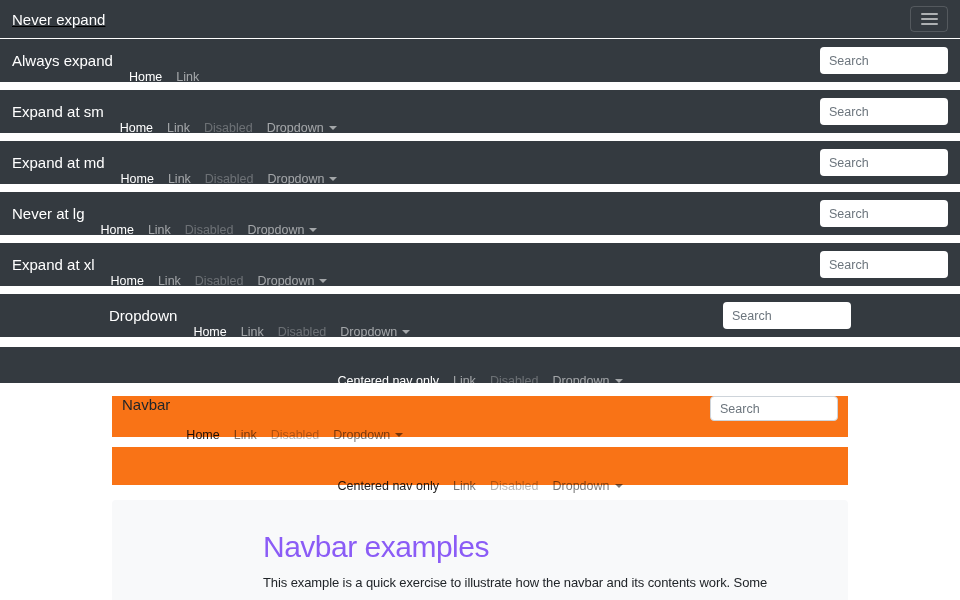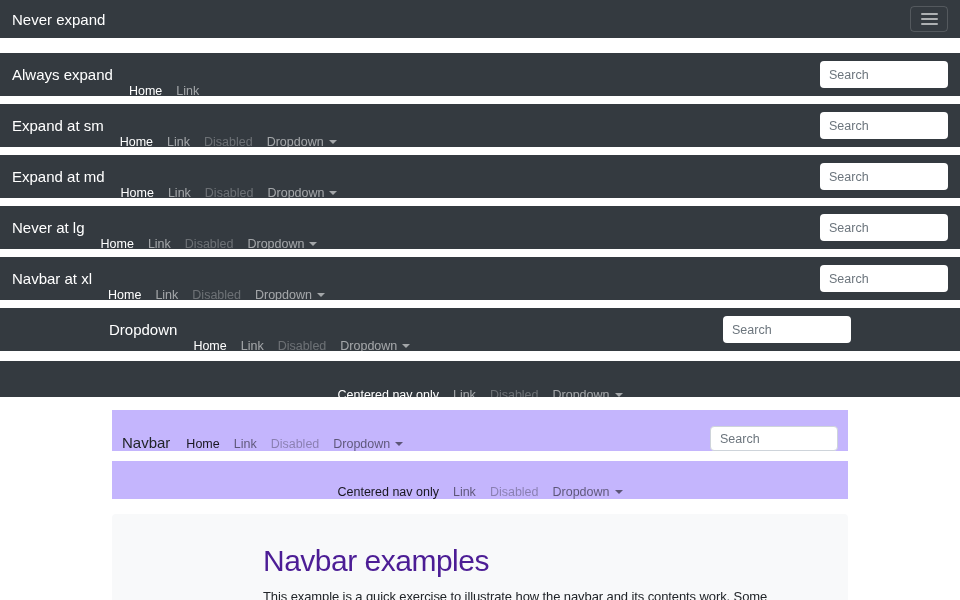--- a/index.html
+++ b/index.html
@@ -6,27 +6,27 @@
   html, body { margin: 0; padding: 0; }
   body {
     width: 960px; height: 600px; overflow: hidden;
     background: #ffffff;
     font-family: "Liberation Sans", sans-serif;
   }
   .navbar {
     display: flex; align-items: center; padding: 0 12px;
   }
   .dark { background: #343a40; }
-  .row1 { height: 38px; margin-bottom: 15px; }
+  .row1 { height: 38px; margin-bottom: 1px; text-decoration: underline; }
   .row2 { height: 43px; margin-bottom: 8px; align-items: center; }
   .row7 { height: 43px; margin-bottom: 10px; padding: 0; }
   .row8 { height: 36px; margin-bottom: 13px; justify-content: center; }
   .light-nav {
-    width: 736px; margin: 0 auto 10px; background: #c4b5fd;
-    height: 41px; padding: 0 10px; display: flex; align-items: flex-end;
+    width: 736px; margin: 0 auto 10px; background: #f97316;
+    height: 41px; padding: 0 10px; display: flex; align-items: flex-start;
   }
   .row10 { height: 38px; margin-bottom: 15px; justify-content: center; padding: 0; }
   .container-inner {
     width: 742px; margin: 0 auto; height: 100%;
     display: flex; align-items: center;
   }
   .brand {
     color: #fff; font-size: 15px; margin-right: 9px;
     text-decoration: none; white-space: nowrap; cursor: pointer;
   }
@@ -68,21 +68,21 @@
     display: flex; flex-direction: column; justify-content: center;
     align-items: center; gap: 3px; padding: 0;
   }
   .tbar { width: 17px; height: 2px; background: rgba(255,255,255,0.6); border-radius: 1px; }
   .jumbotron {
     width: 736px; margin: 0 auto; background: #f8f9fa;
     border-radius: 4px; padding: 30px 0 40px; height: 160px;
   }
   .jumbo-inner { width: 434px; margin: 0 auto; }
   .jumbo-inner h1 {
-    margin: 0; font-size: 30px; font-weight: 500; color: #4c1d95;
+    margin: 0; font-size: 30px; font-weight: 500; color: #8b5cf6;
     letter-spacing: -0.5px; line-height: 34px;
   }
   .jumbo-inner p {
     margin: 8px 0 0; font-size: 13px; color: #212529;
     line-height: 22px; letter-spacing: -0.1px;
   }
   .pline { display: block; white-space: nowrap; }
 </style>
 </head>
 <body>
@@ -132,21 +132,21 @@
   <div class="navlinks">
     <a class="navlink lk-active">Home</a>
     <a class="navlink lk">Link</a>
     <a class="navlink lk-dis">Disabled</a>
     <a class="navlink lk"><span>Dropdown</span><span class="caret"></span></a>
   </div>
   <input class="search-dark" type="text" placeholder="Search" style="">
 </nav>
 
 <nav class="navbar dark row2">
-  <a class="brand">Navbar at xl</a>
+  <a class="brand">Expand at xl</a>
   <div class="navlinks">
     <a class="navlink lk-active">Home</a>
     <a class="navlink lk">Link</a>
     <a class="navlink lk-dis">Disabled</a>
     <a class="navlink lk"><span>Dropdown</span><span class="caret"></span></a>
   </div>
   <input class="search-dark" type="text" placeholder="Search" style="">
 </nav>
 
 <nav class="navbar dark row7">

